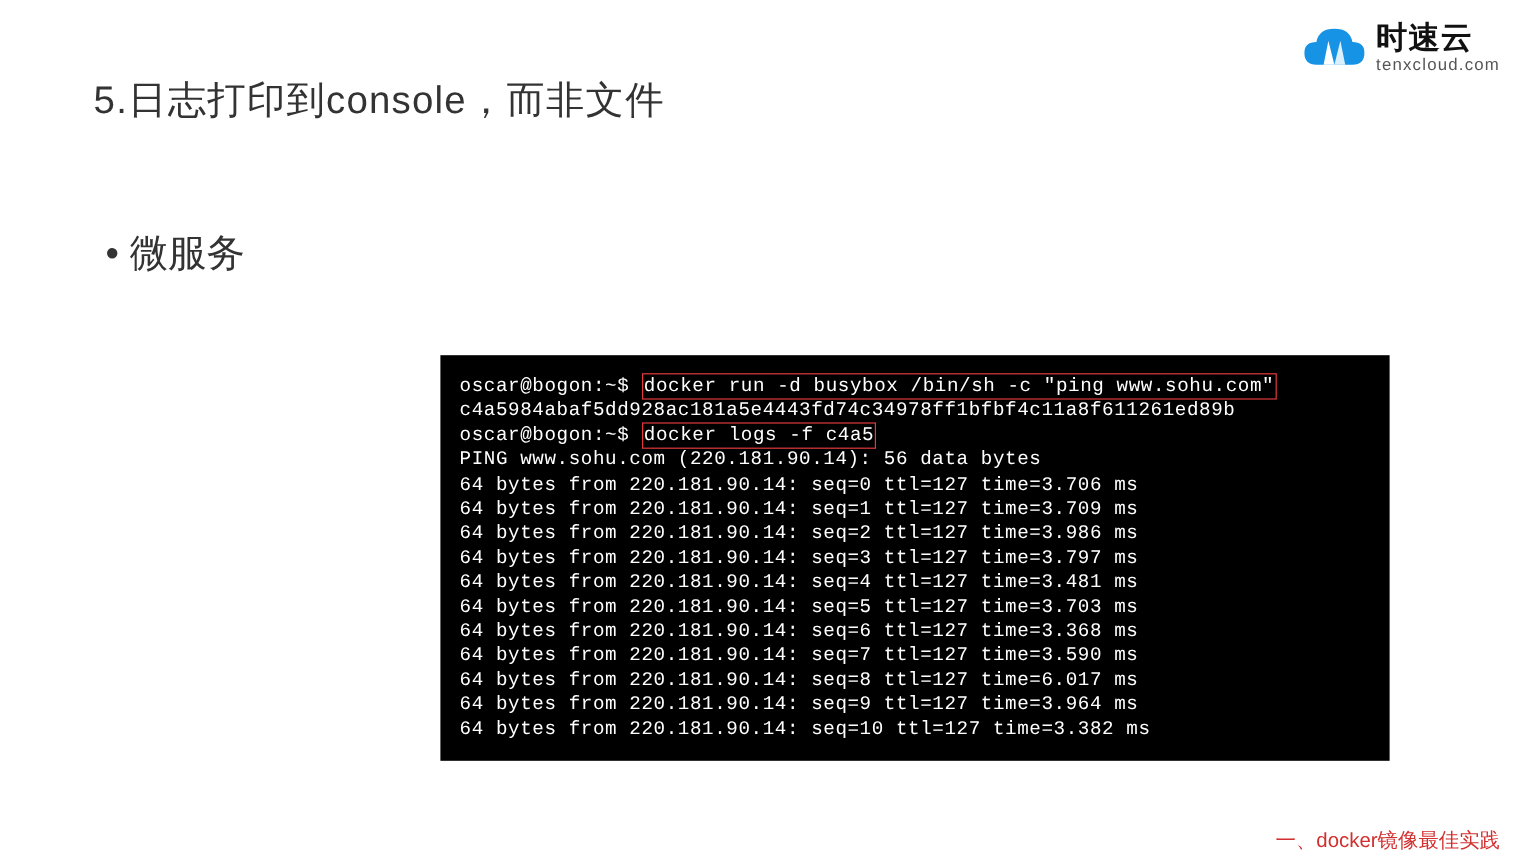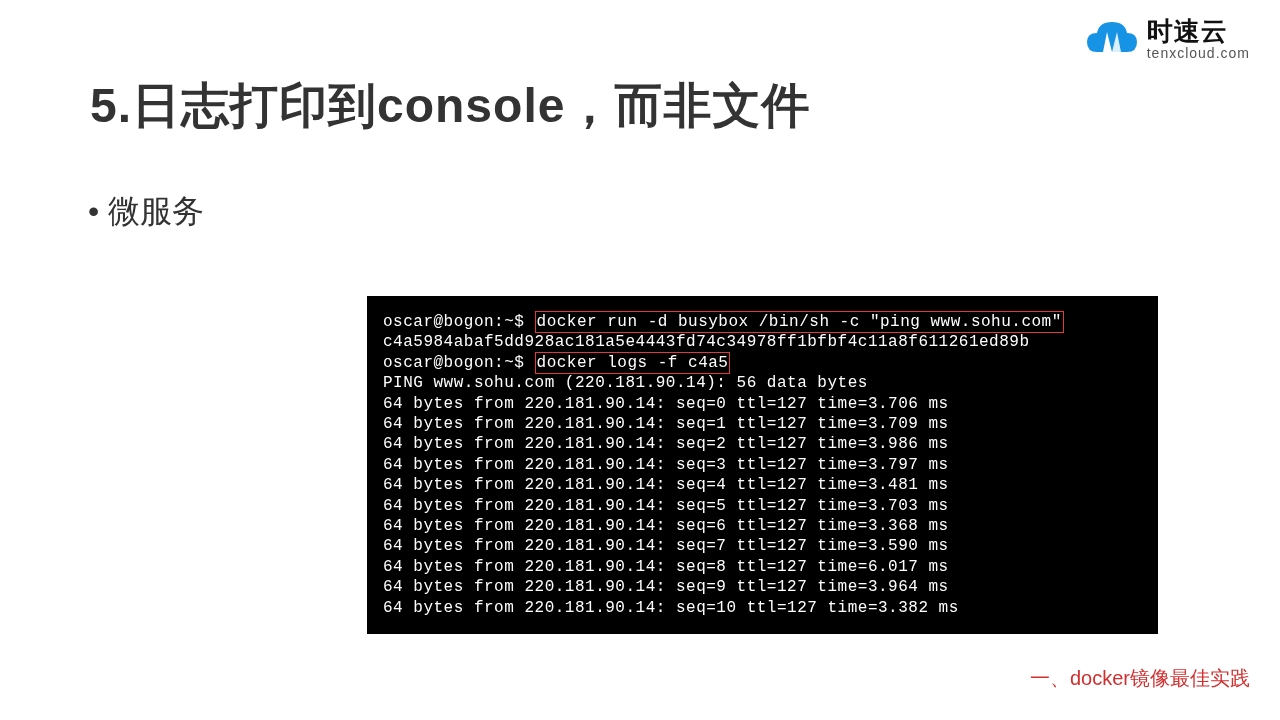--- a/index.html
+++ b/index.html
@@ -1,28 +1,28 @@
 <!DOCTYPE html>
 <html><head>
 <meta charset="utf-8">
 <style>
   html,body{margin:0;padding:0;width:1280px;height:720px;background:#fff;font-family:"Microsoft YaHei","Segoe UI",Arial,sans-serif;overflow:hidden}
   .slide{position:relative;width:1280px;height:720px}
-  .logo{position:absolute;top:18px;right:30px;display:flex;align-items:flex-start;gap:8px}
+  .logo{position:absolute;top:18px;right:30px;display:flex;align-items:flex-end;gap:8px}
   .logo-mark{width:54px;height:40px;position:relative}
   .logo-text{display:flex;flex-direction:column;line-height:1}
   .logo-cn{font-size:26px;font-weight:600;color:#111;letter-spacing:1px}
   .logo-en{font-size:14px;color:#555;letter-spacing:1px;margin-top:2px}
-  h1.title{position:absolute;left:78px;top:62px;margin:12px;font-size:48px;font-weight:700;color:#333;letter-spacing:1px}
+  h1.title{position:absolute;left:78px;top:62px;margin:0;font-size:32px;font-weight:400;color:#333;letter-spacing:1px}
   .bullet{position:absolute;left:88px;top:190px;font-size:32px;color:#333}
   .bullet::before{content:"• ";color:#333}
   .term{position:absolute;left:367px;top:296px;width:759px;background:#000;color:#fff;font-family:"Courier New",Consolas,monospace;font-size:16px;line-height:20.4px;padding:16px;letter-spacing:0.5px;white-space:pre}
   .term .row{display:block}
   .hl{border:1.5px solid #e03a3a;display:inline-block;padding:0 1px;margin:-1px 0}
-  .footer{position:absolute;right:30px;bottom:28px;color:#d22f2f;font-size:20px}
+  .footer{position:absolute;right:30px;bottom:8px;color:#d22f2f;font-size:17px}
 </style>
 </head>
 <body>
 
 <div class="slide">
 
   <div class="logo">
     <div class="logo-mark">
       <svg width="54" height="40" viewBox="0 0 54 40">
         <path d="M12 34 Q2 34 2 24 Q2 15 12 15 Q14 4 27 4 Q40 4 42 15 Q52 15 52 24 Q52 34 42 34 Z" fill="#1793e6"></path>

